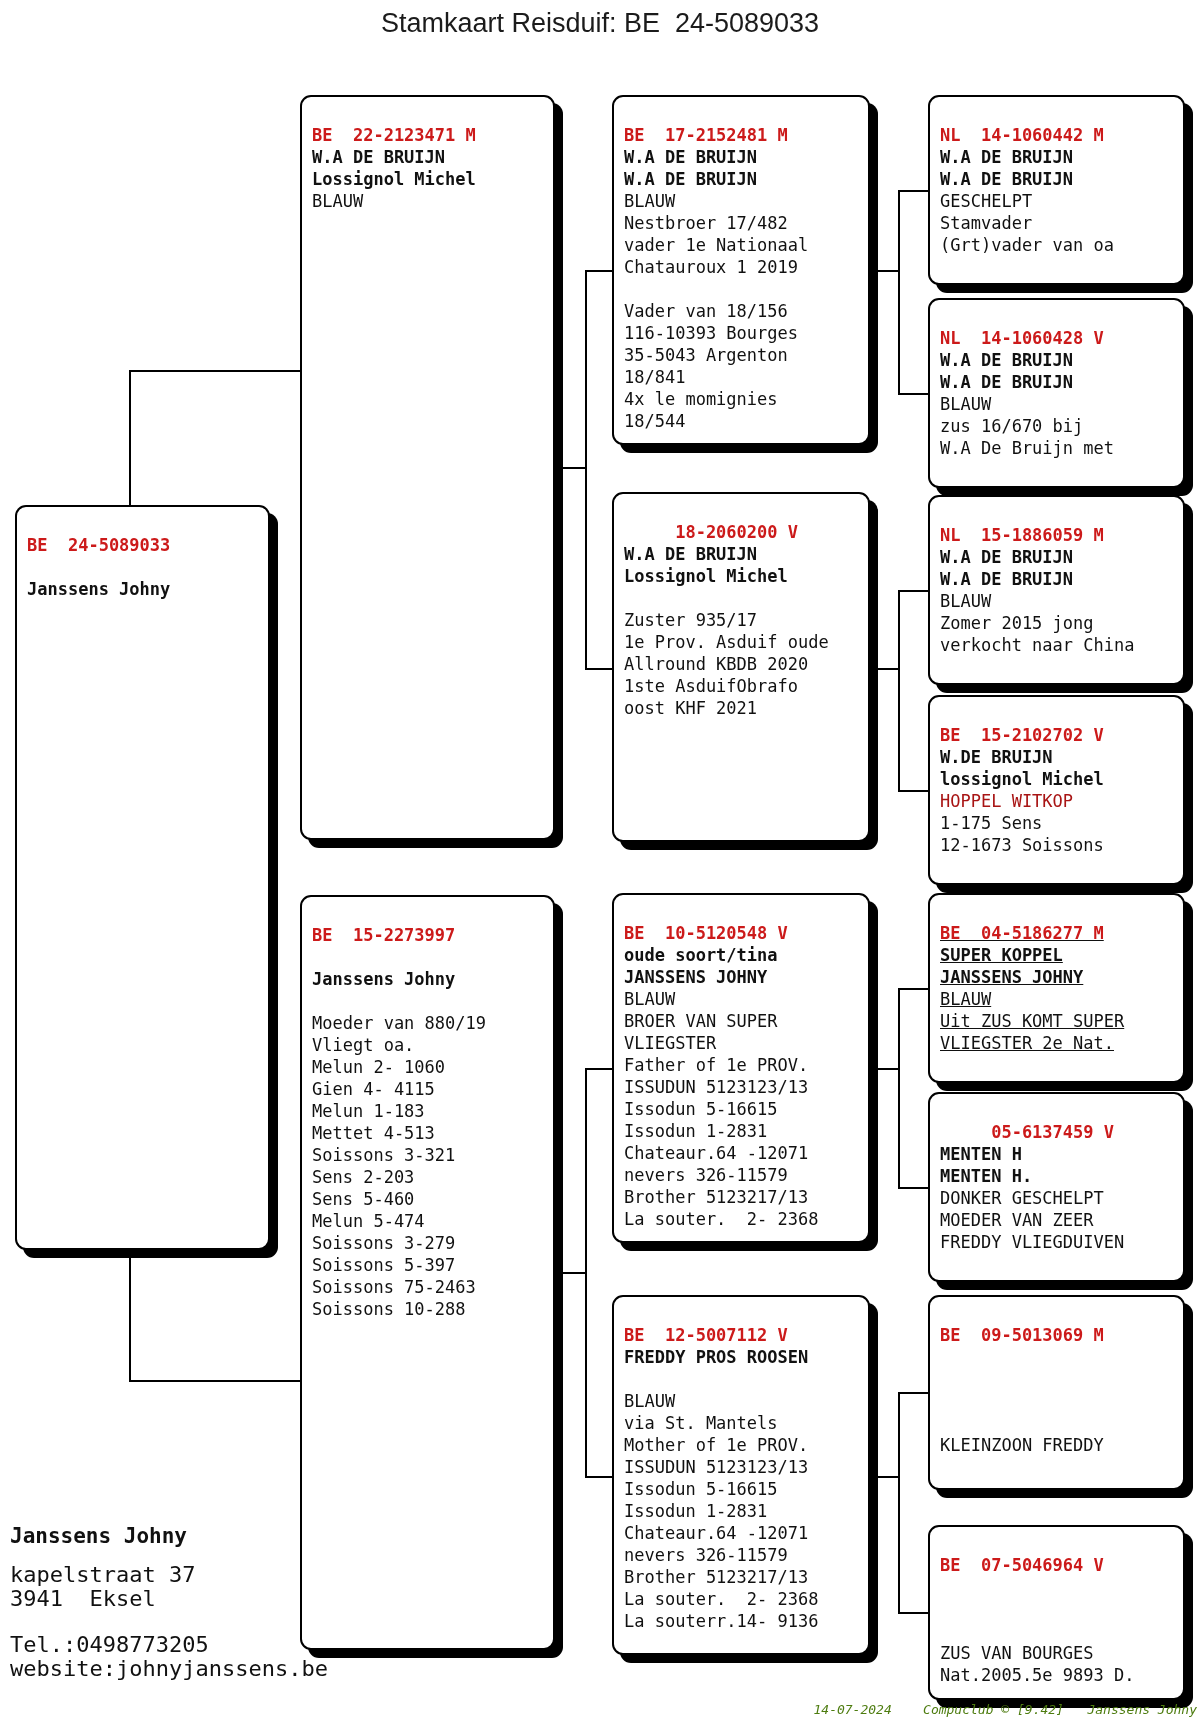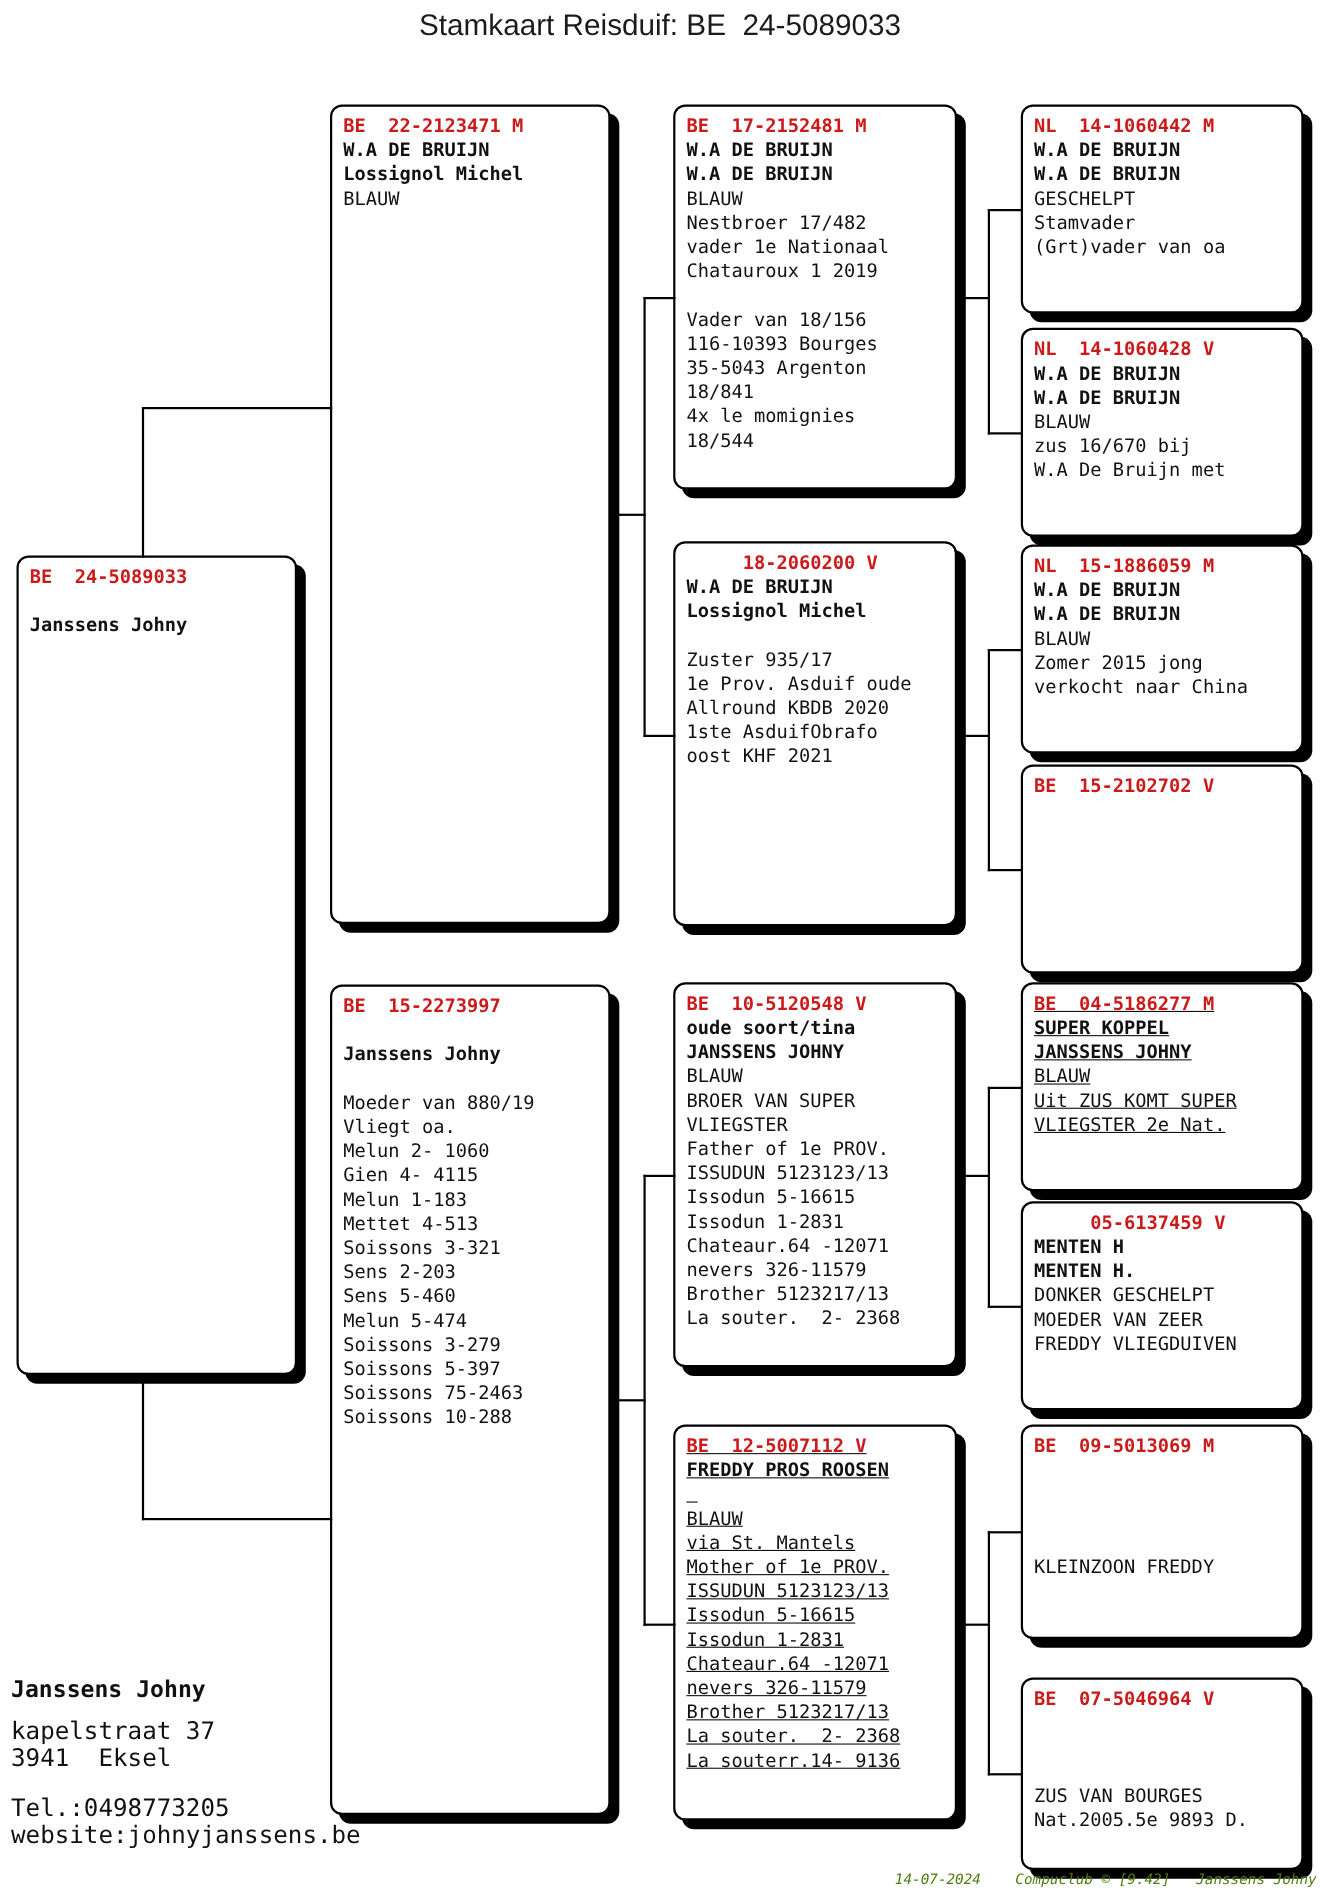--- a/index.html
+++ b/index.html
@@ -17,34 +17,34 @@
   }
   .pbox {
     position:absolute; background:#fff;
     border:2px solid #000; border-radius:11px;
     box-shadow:8px 8px 0 0 #000;
     padding:7px 8px 6px 10px;
     overflow:hidden;
   }
   .ring {
     font-weight:bold; color:#cc1a1a;
-    font-size:17px; line-height:22px; white-space:pre;
+    font-size:17px; line-height:22px; white-space:pre;margin-top:20px;
   }
   .line { font-size:17px; line-height:22px; white-space:pre; min-height:22px; }
   .line.b { font-weight:bold; }
   .line.r { color:#a81414; }
   .conn { position:absolute; background:#000; }
   
   #box-subject { left:15px;  top:505px;  width:255px; height:745px; }
   #box-father  { left:300px; top:95px;   width:255px; height:745px; }
   #box-mother  { left:300px; top:895px;  width:255px; height:755px; }
   #box-ff      { left:612px; top:95px;   width:258px; height:350px; }
   #box-fm      { left:612px; top:492px;  width:258px; height:350px; }
   #box-mf      { left:612px; top:893px;  width:258px; height:350px; }
-  #box-mm      { left:612px; top:1295px; width:258px; height:360px;text-decoration:underline; }
+  #box-mm      { left:612px; top:1295px; width:258px; height:360px; }
   #box-fff     { left:928px; top:95px;   width:257px; height:190px; }
   #box-ffm     { left:928px; top:298px;  width:257px; height:190px; }
   #box-fmf     { left:928px; top:495px;  width:257px; height:190px; }
   #box-fmm     { left:928px; top:695px;  width:257px; height:190px; }
   #box-mff     { left:928px; top:893px;  width:257px; height:190px;text-decoration:underline; }
   #box-mfm     { left:928px; top:1092px; width:257px; height:190px; }
   #box-mmf     { left:928px; top:1295px; width:257px; height:195px; }
   #box-mmm     { left:928px; top:1525px; width:257px; height:175px; }
   
   .owner-name { position:absolute; left:10px; top:1524px; font-size:21px; font-weight:bold; white-space:pre; }
@@ -192,20 +192,27 @@
   <div>
       <div class="line b">W.A DE BRUIJN</div>
       <div class="line b">W.A DE BRUIJN</div>
       <div class="line">BLAUW</div>
       <div class="line">Zomer 2015 jong</div>
       <div class="line">verkocht naar China</div>
     </div>
 </div>
 <div class="pbox" id="box-fmm">
   <div class="ring">BE  15-2102702 V</div>
+  <div>
+      <div class="line b">W.DE BRUIJN</div>
+      <div class="line b">lossignol Michel</div>
+      <div class="line r">HOPPEL WITKOP</div>
+      <div class="line">1-175 Sens</div>
+      <div class="line">12-1673 Soissons</div>
+    </div>
 </div>
 <div class="pbox" id="box-mff">
   <div class="ring">BE  04-5186277 M</div>
   <div>
       <div class="line b">SUPER KOPPEL</div>
       <div class="line b">JANSSENS JOHNY</div>
       <div class="line">BLAUW</div>
       <div class="line">Uit ZUS KOMT SUPER</div>
       <div class="line">VLIEGSTER 2e Nat.</div>
     </div>

